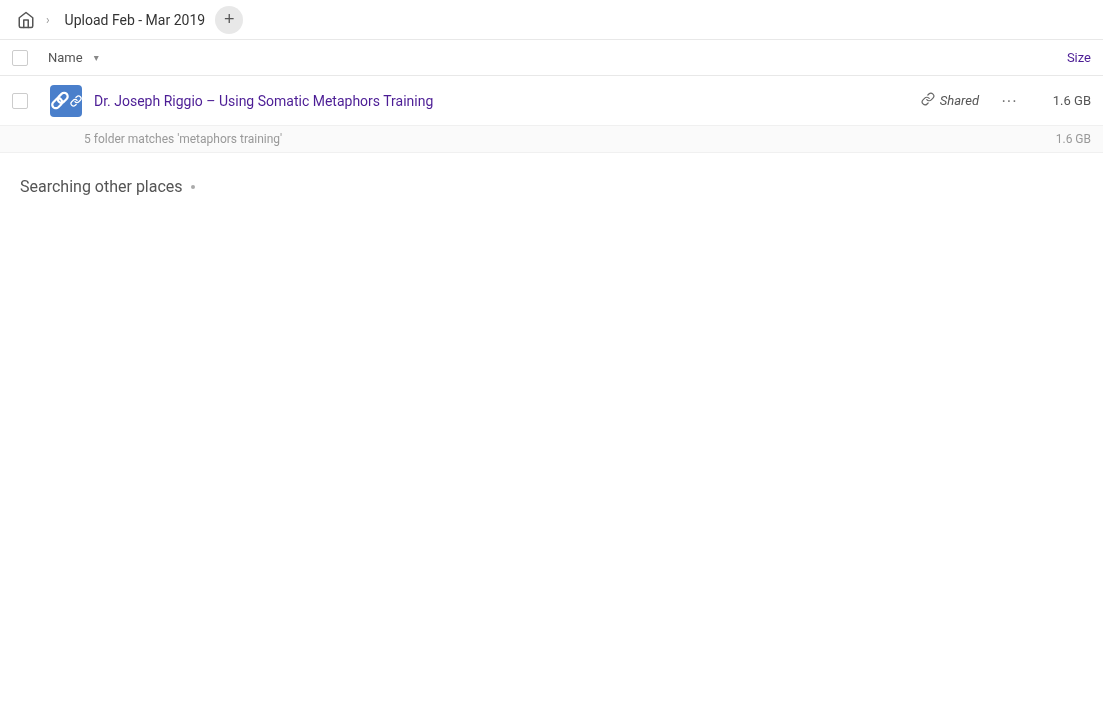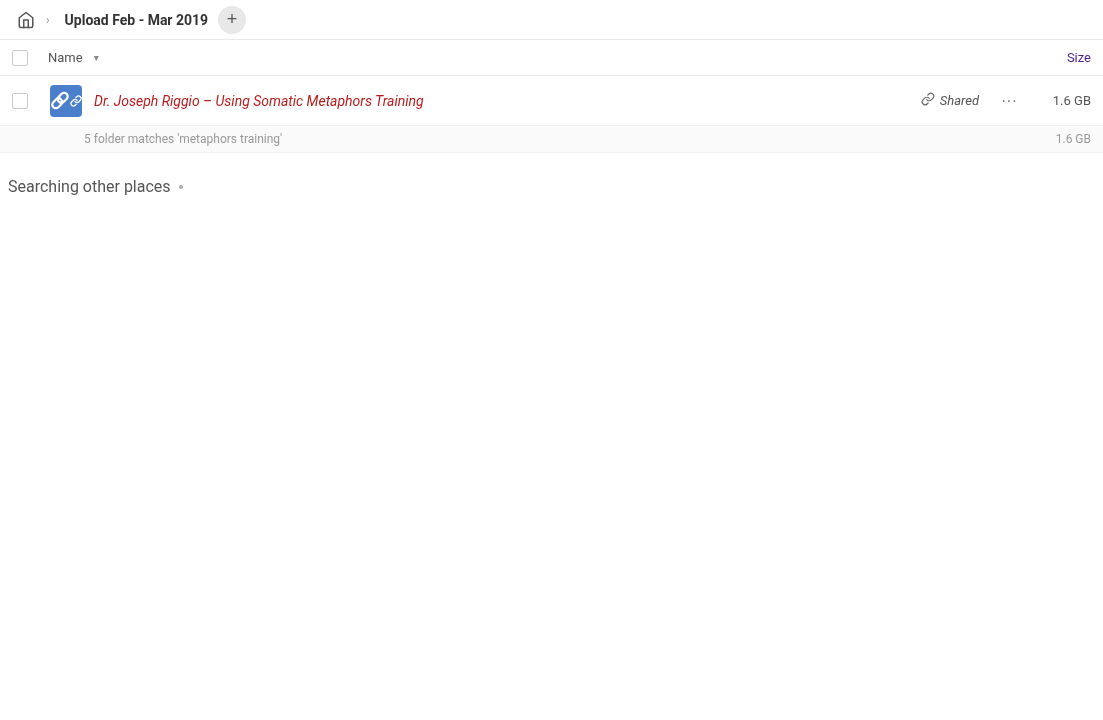--- a/index.html
+++ b/index.html
@@ -39,21 +39,21 @@
       border-radius: 4px;
     }
 
     .breadcrumb-chevron {
       color: #999;
       font-size: 12px;
     }
 
     .breadcrumb-title {
       font-size: 14px;
-      font-weight: 700;
+      font-weight: 400;
       color: #333;
       padding-left: 9px;
     }
 
     .add-btn {
       display: flex;
       align-items: center;
       justify-content: center;
       width: 28px;
       height: 28px;
@@ -143,25 +143,24 @@
 
     .folder-icon::before {
       content: '🔗';
       font-size: 16px;
       filter: brightness(10);
     }
 
     .file-name {
       flex: 1;
       font-size: 14px;
-      color: #b91c1c;
+      color: #4c1d95;
       white-space: nowrap;
       overflow: hidden;
       text-overflow: ellipsis;
-      font-style: italic;
     }
 
     .shared-badge {
       display: flex;
       align-items: center;
       gap: 5px;
       color: #555;
       font-size: 13px;
       margin-right: 16px;
       font-style: italic;
@@ -211,21 +210,21 @@
 
     .match-info-size {
       font-size: 12px;
       color: #999;
       width: 60px;
       text-align: right;
     }
 
     
     .searching-section {
-      padding: 24px 12px 12px 8px;
+      padding: 24px 12px 12px 20px;
     }
 
     .searching-title {
       font-size: 16px;
       color: #555;
       display: flex;
       align-items: center;
       gap: 8px;
     }
 

